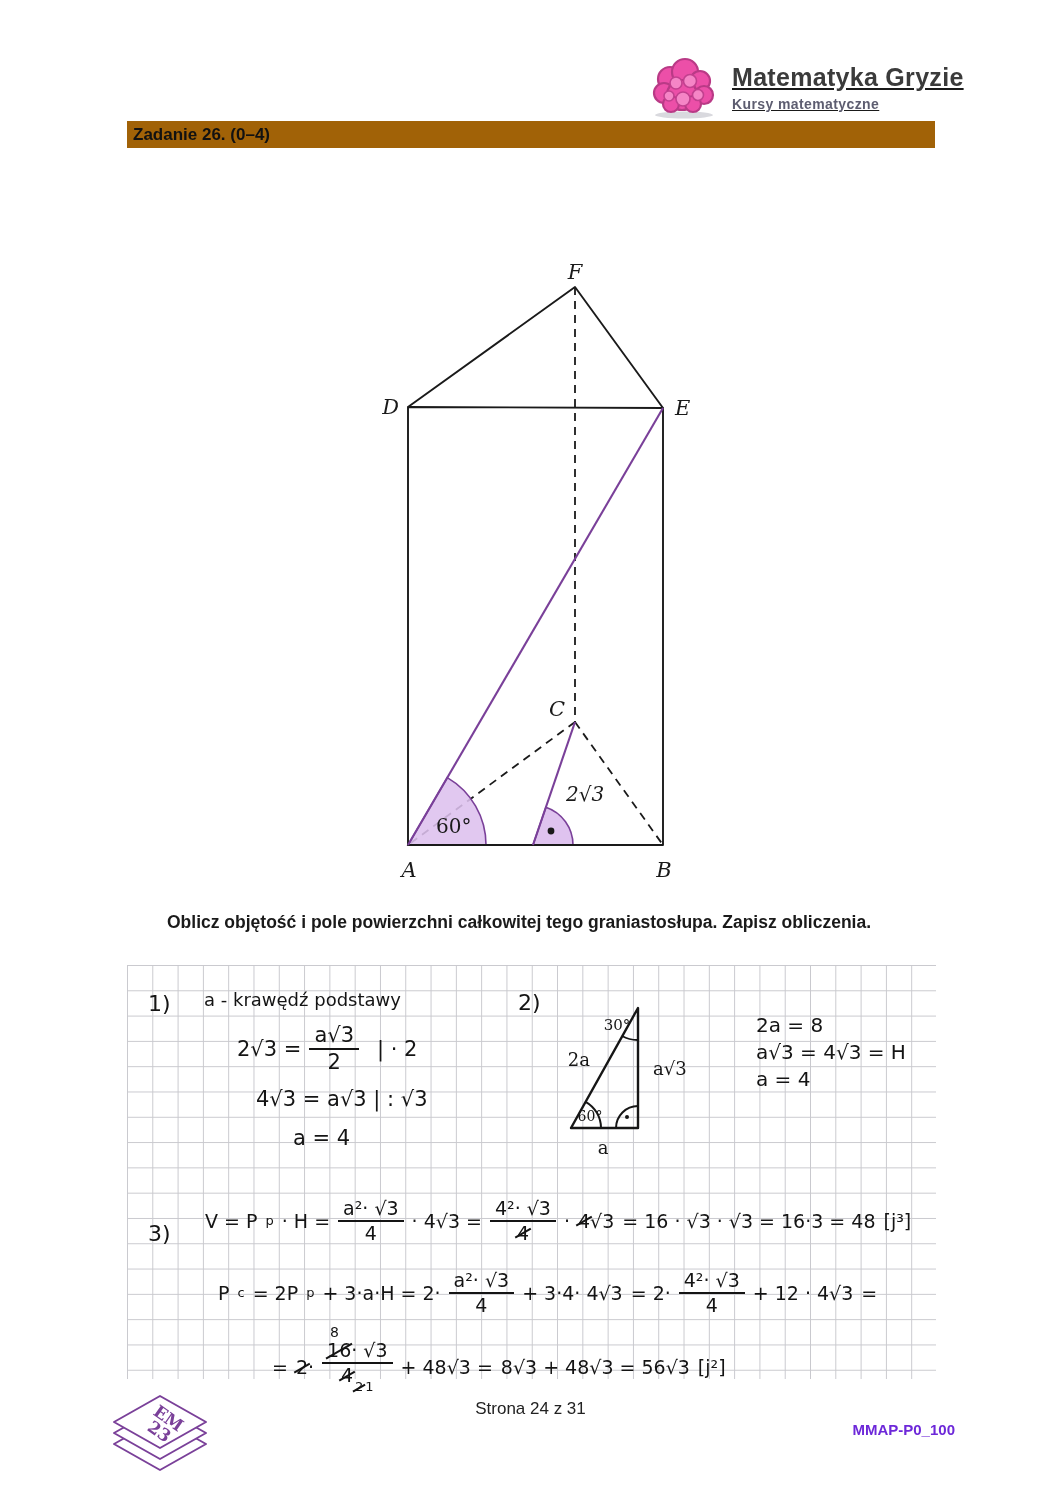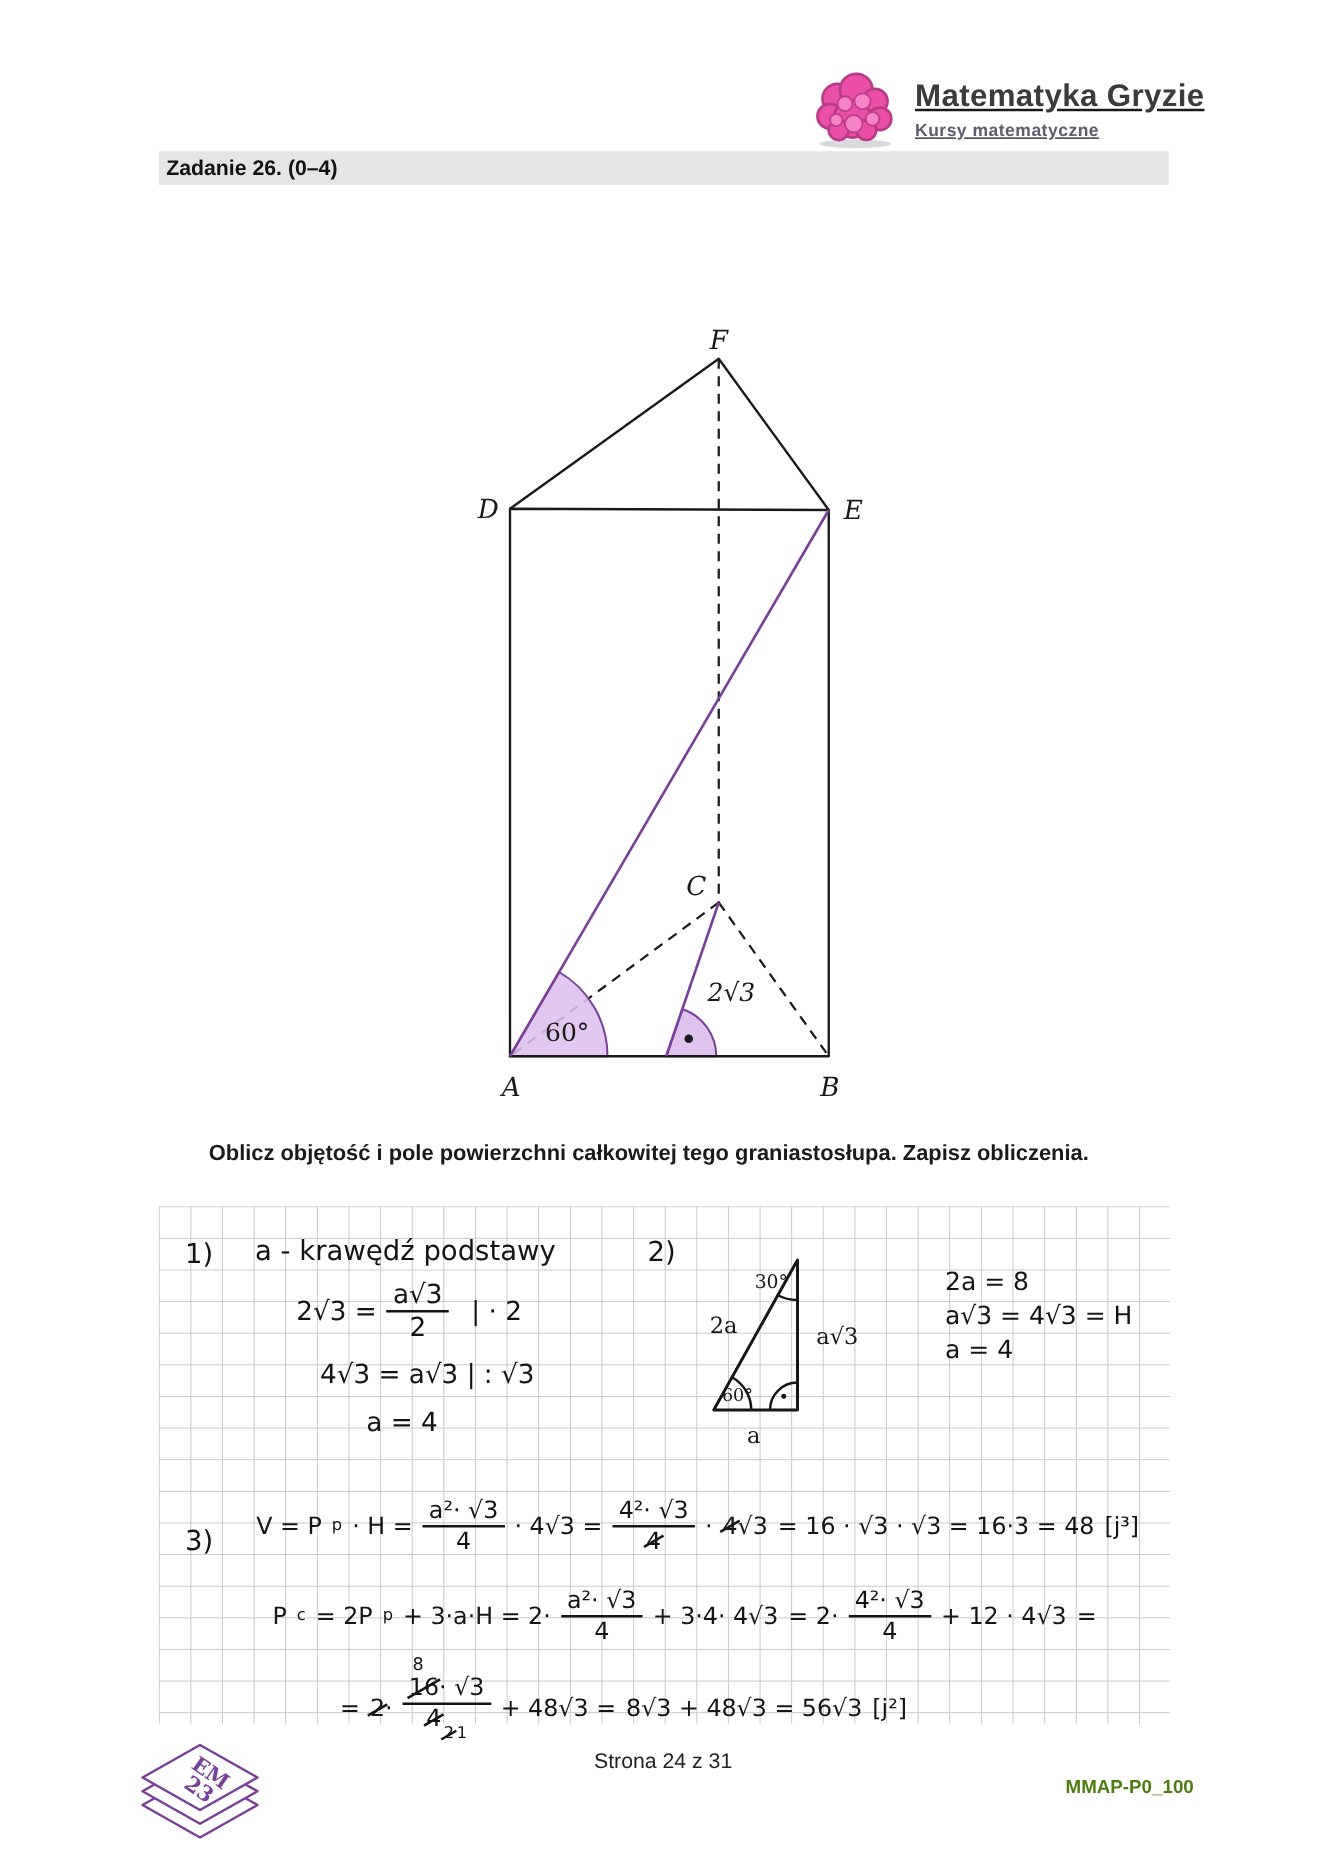--- a/index.html
+++ b/index.html
@@ -11,21 +11,21 @@
 
   
   .brand{position:absolute;left:648px;top:55px;display:flex;align-items:flex-start;gap:12px;}
   .brand-text{padding-top:8px;text-decoration:underline;}
   .brand-title{font-size:25px;font-weight:bold;color:#3b3b3b;letter-spacing:.3px;}
   .brand-sub{font-size:14px;font-weight:bold;color:#5d5d70;margin-top:4px;letter-spacing:.4px;}
 
   
   .task-header{
     position:absolute;left:127px;top:121px;width:808px;height:27px;
-    background:#e5e5e5;font-size:17px;font-weight:bold;line-height:27px;
+    background:#a16207;font-size:17px;font-weight:bold;line-height:27px;
     padding-left:6px;box-sizing:border-box;color:#111;
   }
 
   
   .para{position:absolute;left:127px;top:153px;width:816px;font-size:17.5px;line-height:33px;}
   .para .ln{white-space:nowrap;}
   .math{font-family:"DejaVu Serif",serif;font-style:italic;padding:0 3px;}
   .instruction{position:absolute;left:127px;top:912px;width:816px;font-size:17.5px;font-weight:bold;margin-left:40px;}
 
   
@@ -44,21 +44,21 @@
   .frac .den{padding-top:1px;}
   sub.hw-sub{font-size:13px;vertical-align:-5px;}
   .st{position:relative;display:inline-block;}
   .st::after{content:"";position:absolute;left:-3px;right:-3px;top:48%;border-top:2px solid #141414;transform:rotate(-30deg);}
   .rep{position:relative;display:inline-block;}
   .rep .over{position:absolute;top:-15px;left:3px;font-size:14px;}
   .den-extra{font-size:13px;vertical-align:-9px;margin-left:2px;}
 
   
   .page-num{position:absolute;left:0;right:0;top:1399px;text-align:center;font-size:17px;color:#222;}
-  .doc-code{position:absolute;right:106px;top:1421px;font-size:15px;font-weight:bold;color:#4d7c0f;}
+  .doc-code{position:absolute;right:106px;top:1421px;font-size:15px;font-weight:bold;color:#6d28d9;}
 
   svg text{font-family:"DejaVu Serif",serif;}
 </style>
 </head>
 <body>
 
 <div class="brand">
   <svg width="72" height="66" viewBox="0 0 72 66">
     <ellipse cx="36" cy="60" rx="29" ry="3.5" fill="#d9d9de"></ellipse>
     <g fill="#ec4fa8" stroke="#b93a86" stroke-width="2.2" stroke-linejoin="round">
@@ -122,21 +122,21 @@
   </g>
   <text x="566" y="801" font-size="20" font-style="italic" fill="#1a1a1a">2√3</text>
   <text x="436" y="833" font-size="20" fill="#1a1a1a">60°</text>
 </svg>
 
 <div class="instruction">Oblicz objętość i pole powierzchni całkowitej tego graniastosłupa. Zapisz obliczenia.</div>
 
 <div class="grid"></div>
 
 <div class="hw" style="left:148px;top:991px;font-size:22px;">1)</div>
-<div class="hw" style="left:204px;top:989px;font-size:22px;">a - krawędź podstawy</div>
+<div class="hw" style="left:204px;top:989px;font-size:18px;">a - krawędź podstawy</div>
 <div class="hw hw-row" style="left:237px;top:1024px;">
   <span>2√3 =</span>
   <span class="frac">
     <span class="num">a√3</span>
     <span class="den">2</span>
   </span>
   <span style="margin-left:10px;">| · 2</span>
 </div>
 <div class="hw" style="left:256px;top:1087px;">4√3 = a√3   | : √3</div>
 <div class="hw" style="left:293px;top:1126px;">a = 4</div>

